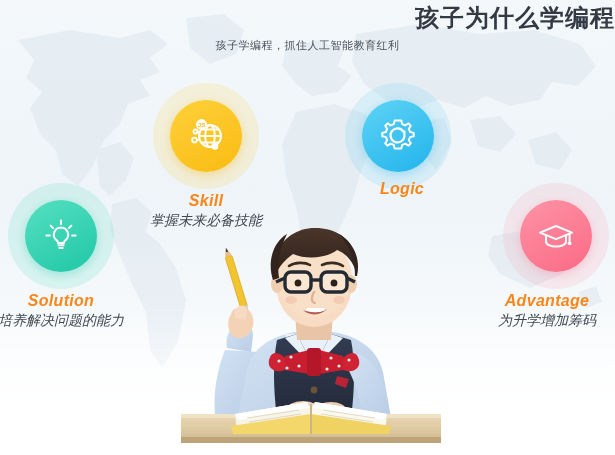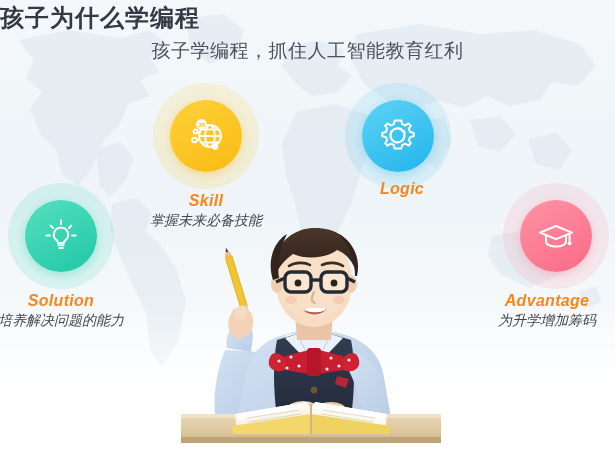--- a/index.html
+++ b/index.html
@@ -13,26 +13,26 @@
     background:linear-gradient(180deg,#f4f8fb 0%,#eef4f8 42%,#f7fafc 72%,#ffffff 100%);
   }
   
   .map{position:absolute;left:0;top:0;width:615px;height:455px;opacity:.55;}
   .mapfade{
     position:absolute;left:0;bottom:0;width:615px;height:150px;
     background:linear-gradient(180deg,rgba(255,255,255,0) 0%,#ffffff 78%);
   }
   
   .title{
-    position:absolute;left:0;top:2px;width:615px;text-align:left;
+    position:absolute;left:0;top:2px;width:615px;text-align:right;
     font-size:24px;font-weight:bold;color:#333a44;letter-spacing:1px;
   }
   .subtitle{
     position:absolute;left:0;top:38px;width:615px;text-align:center;
-    font-size:19px;color:#4a525c;letter-spacing:.5px;
+    font-size:11px;color:#4a525c;letter-spacing:.5px;
   }
   
   .feature{position:absolute;}
   .halo{position:absolute;border-radius:50%;}
   .disc{
     position:absolute;border-radius:50%;
     display:flex;align-items:center;justify-content:center;
   }
   .ftext{position:absolute;text-align:center;font-style:italic;}
   .fname{

